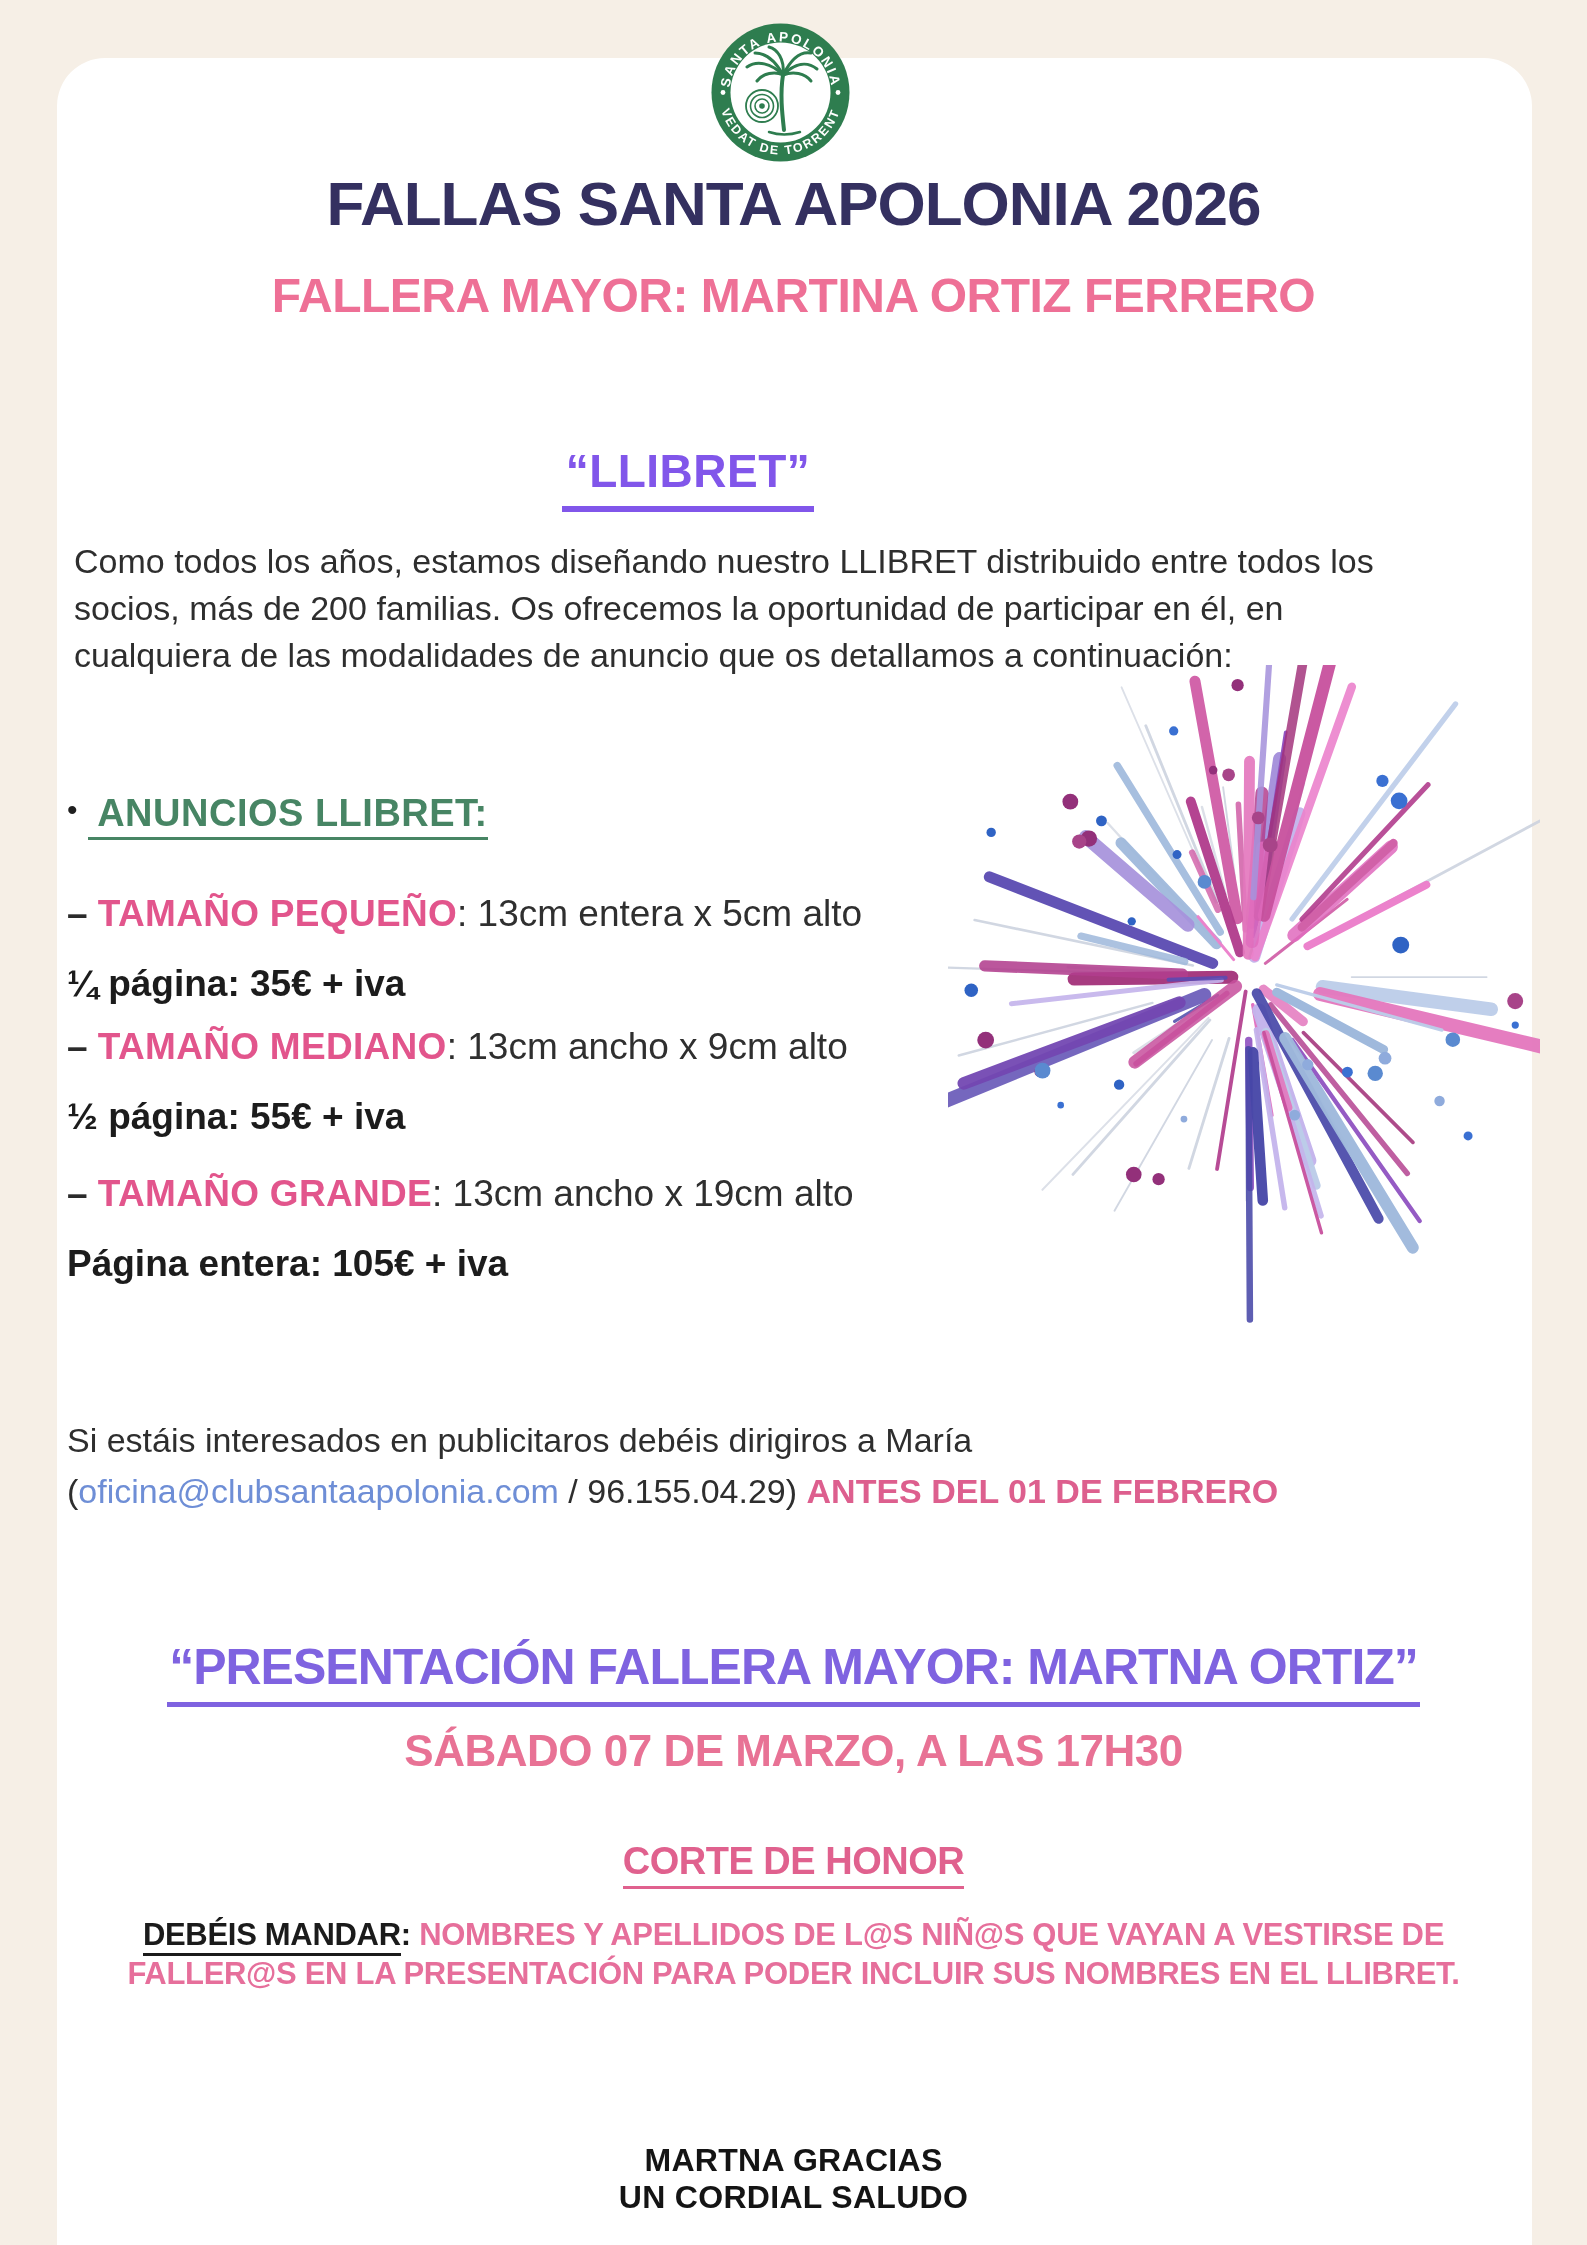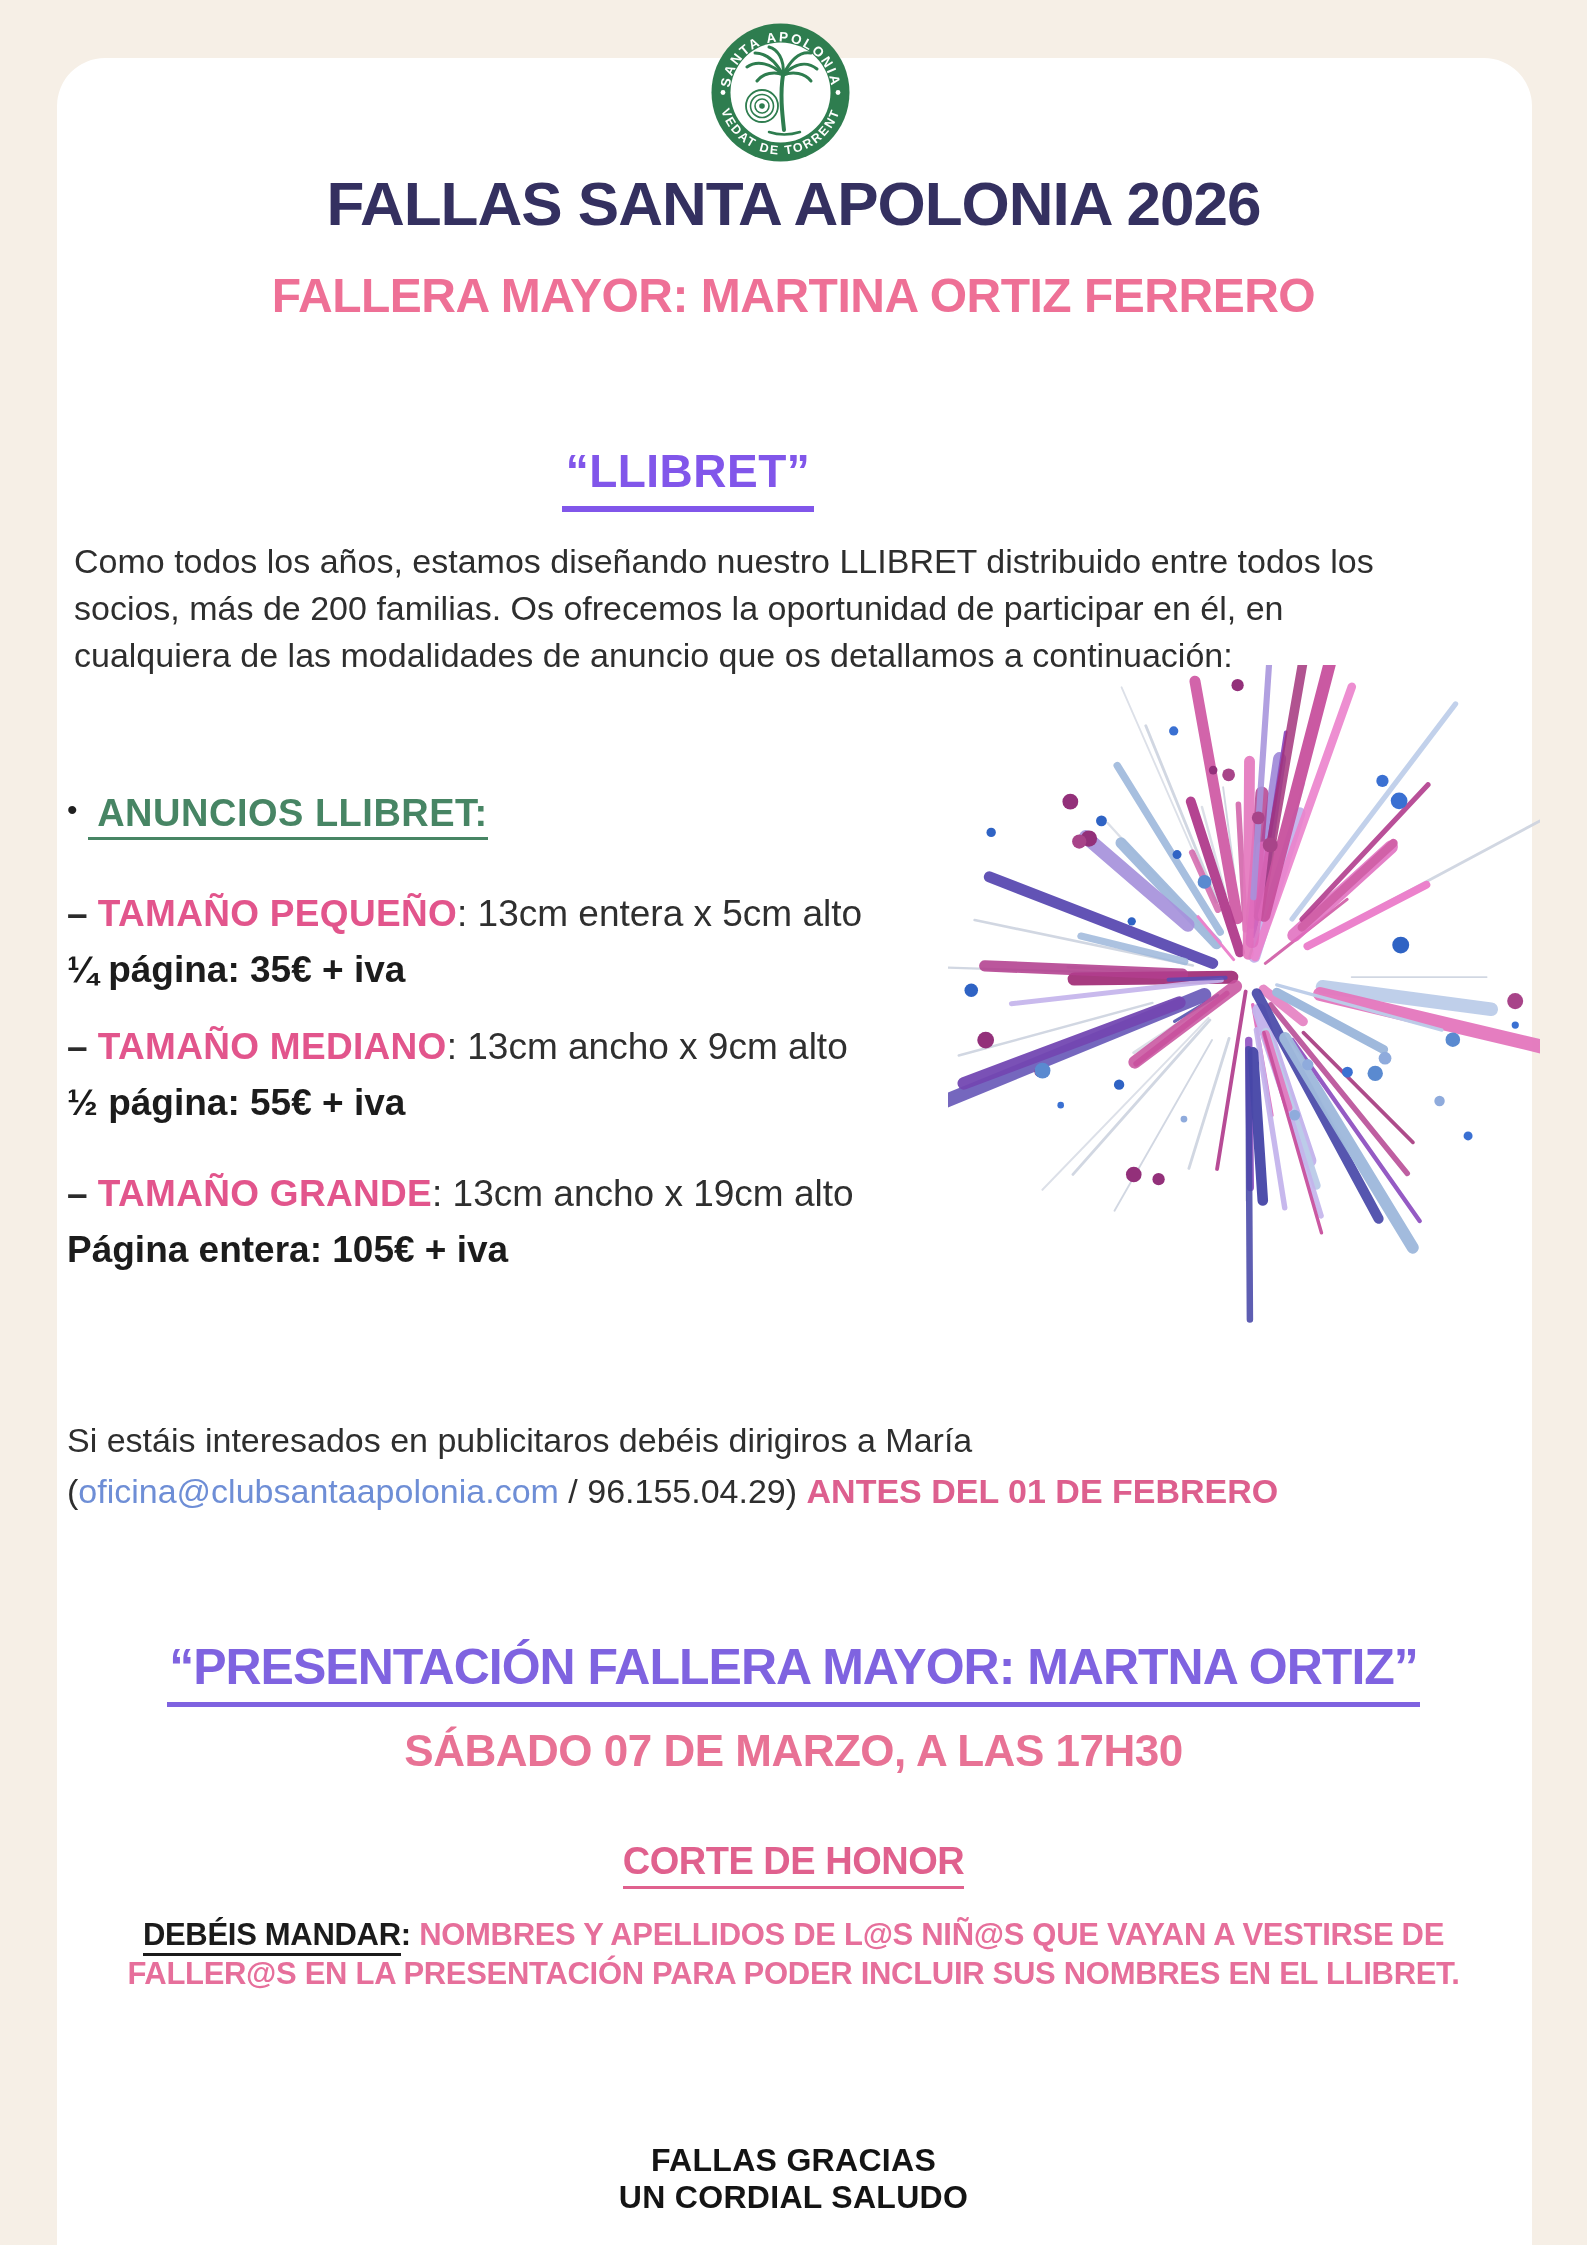--- a/index.html
+++ b/index.html
@@ -43,21 +43,21 @@
   .anuncios .bullet { font-size:30px; vertical-align:6px; color:#1f1f1f; }
   .anuncios .label {
     font-weight:700; color:#478564; border-bottom:3px solid #478564;
     padding-bottom:3px; margin-left:10px; letter-spacing:0.5px;
   }
 
   .ad-item { left:67px; width:900px; }
   .ad-item .line1 { font-size:37px; color:#2f2f2f; white-space:nowrap; }
   .ad-item .dash { font-weight:700; color:#2b2b2b; }
   .ad-item .lbl { font-weight:700; color:#e2558c; letter-spacing:0.3px; }
-  .ad-item .price { margin-top:14px; font-size:37px; font-weight:700; color:#1c1c1c; }
+  .ad-item .price { margin-top:28px; font-size:37px; font-weight:700; color:#1c1c1c; }
   .item-1 { top:893px; } .item-2 { top:1026px; } .item-3 { top:1173px; }
 
   .fireworks { position:absolute; left:948px; top:665px; width:592px; height:658px; }
 
   .contact { left:67px; top:1384px; font-size:34px; line-height:51px; color:#2e2e2e;margin-top:31px; }
   .contact a { color:#6e8ed6; text-decoration:none; }
   .contact .hl { color:#dd5f8e; font-weight:700; }
 
   .present-head-wrap { top:1638px; }
   .present-head {
@@ -282,15 +282,15 @@
 
 <div class="abs centered debeis">
   <div><span class="black-u">DEBÉIS MANDAR</span><span class="colon">: </span><span class="pink">NOMBRES Y APELLIDOS DE L@S NIÑ@S QUE VAYAN A VESTIRSE DE</span></div>
   <div class="pink">FALLER@S EN LA PRESENTACIÓN PARA PODER INCLUIR SUS NOMBRES EN EL LLIBRET.</div>
 </div>
 
 <div class="abs centered mandar">
 </div>
 
 <div class="abs centered thanks">
-  <div>FALLAS GRACIAS</div>
+  <div>MARTNA GRACIAS</div>
   <div>UN CORDIAL SALUDO</div>
 </div>
 
 </body></html>

